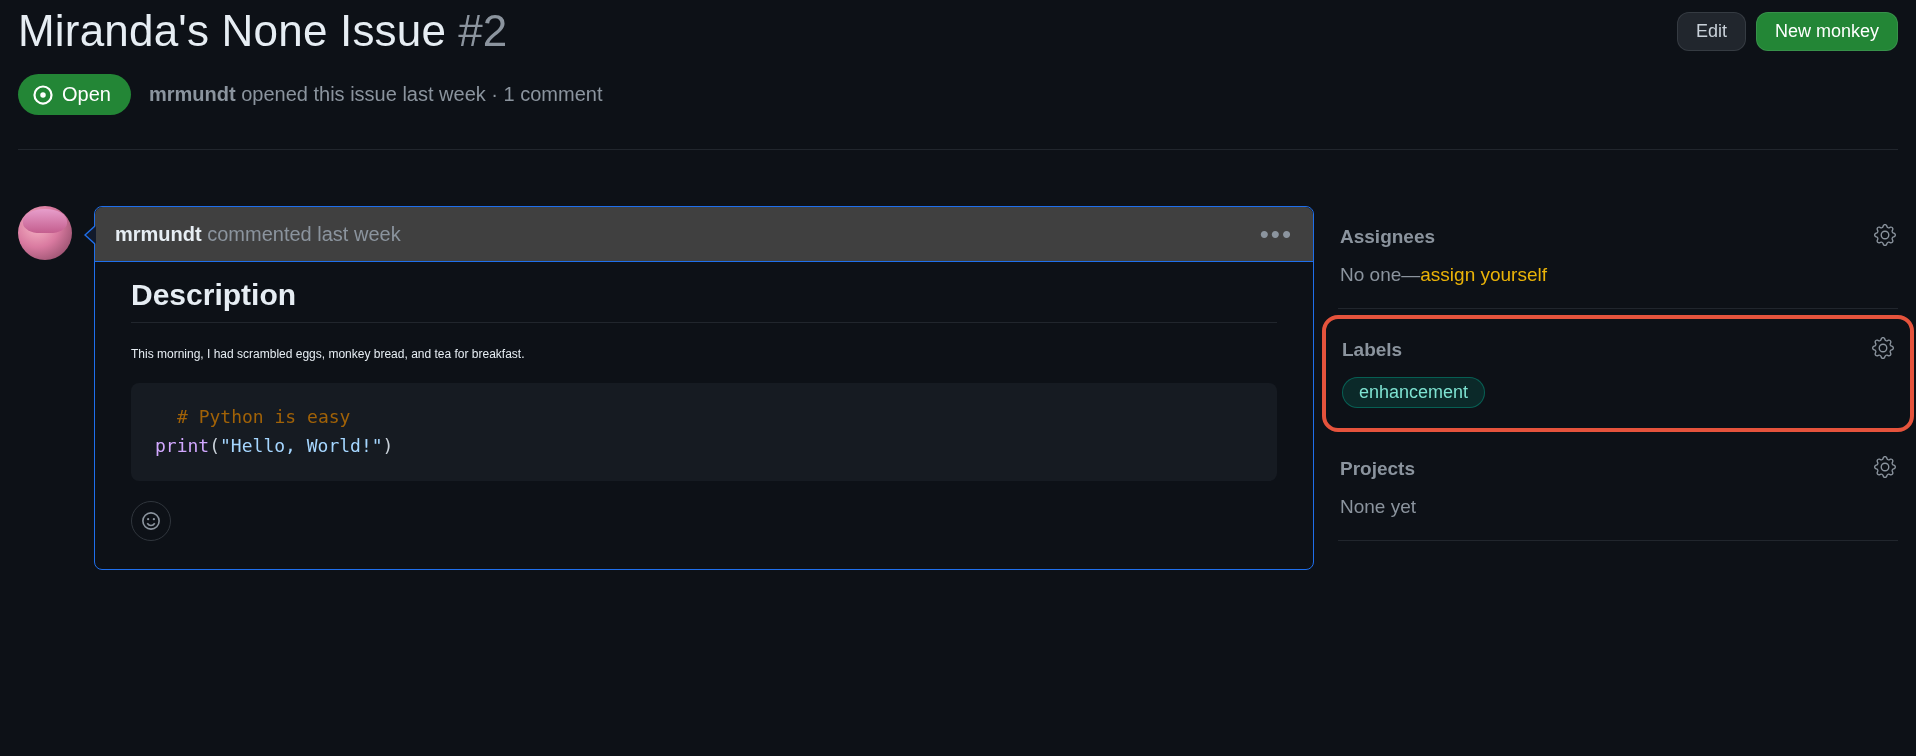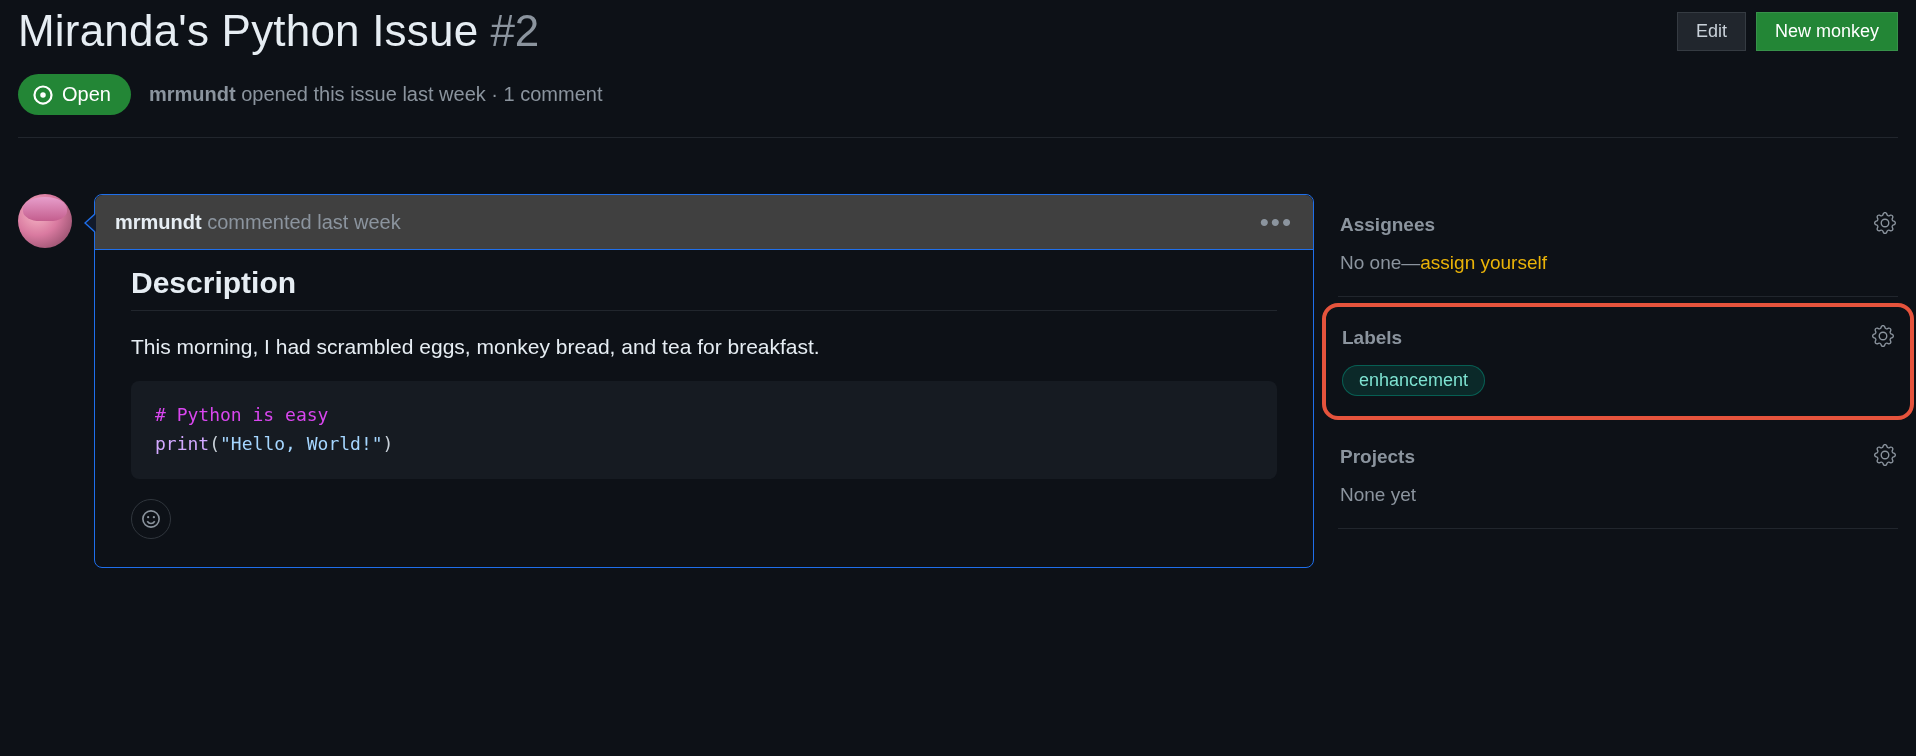--- a/index.html
+++ b/index.html
@@ -25,21 +25,21 @@
     color: #e6edf3;
     letter-spacing: 0.2px;
   }
   .issue-number {
     font-size: 44px;
     font-weight: 300;
     color: #8b949e;
   }
   .header-actions { display: flex; gap: 10px; }
   .btn {
-    border-radius: 0;
+    border-radius: 12px;
     font-size: 18px;
     font-weight: 500;
     padding: 8px 18px;
     cursor: pointer;
     border: 1px solid rgba(240,246,252,0.1);
   }
   .btn-secondary {
     background: #21262d;
     color: #c9d1d9;
   }
@@ -47,21 +47,21 @@
     background: #238636;
     color: #ffffff;
     border: 1px solid rgba(240,246,252,0.1);
   }
   
   .meta-row {
     display: flex;
     align-items: center;
     gap: 18px;
     margin-top: 18px;
-    padding-bottom: 22px;
+    padding-bottom: 34px;
     border-bottom: 1px solid #21262d;
   }
   .state-badge {
     background: #238636;
     color: #ffffff;
     border-radius: 999px;
     padding: 9px 20px 9px 14px;
     display: inline-flex;
     align-items: center;
     gap: 8px;
@@ -143,35 +143,35 @@
   }
   .comment-body h2 {
     color: #e6edf3;
     font-size: 30px;
     font-weight: 600;
     padding-bottom: 10px;
     border-bottom: 1px solid #21262d;
     margin-bottom: 24px;
   }
   .comment-body p {
-    font-size: 21px;
+    font-size: 12px;
     color: #e6edf3;
     margin-bottom: 22px;
   }
   .code-block {
     background: #161b22;
     border-radius: 8px;
     padding: 20px 24px;
     font-family: ui-monospace, SFMono-Regular, Menlo, Consolas, monospace;
     font-size: 18px;
     line-height: 1.6;
     color: #c9d1d9;
     overflow-x: auto;
   }
-  .tok-comment { color: #d946ef; }
+  .tok-comment { color: #a16207; margin-left: 22px; }
   .tok-func { color: #d2a8ff; }
   .tok-str { color: #a5d6ff; }
   .tok-punct { color: #c9d1d9; }
 
   .reaction-row { margin-top: 20px; }
   .reaction-btn {
     width: 40px; height: 40px; border-radius: 50%;
     border: 1px solid #30363d;
     background: #0d1117;
     display: inline-flex; align-items: center; justify-content: center;
@@ -212,21 +212,21 @@
     padding: 12px 16px 20px 16px;
     margin: 6px -16px 6px -16px;
   }
   .highlight-box .side-section { border-bottom: none; padding: 6px 0 0 0; }
 </style>
 </head>
 <body>
 
 <div class="header-row">
   <div class="title-wrap">
-    <span class="issue-title">Miranda's Python Issue</span>
+    <span class="issue-title">Miranda's None Issue</span>
     <span class="issue-number">#2</span>
   </div>
   <div class="header-actions">
     <button class="btn btn-secondary">Edit</button>
     <button class="btn btn-primary">New monkey</button>
   </div>
 </div>
 
 <div class="meta-row">
   <span class="state-badge">

